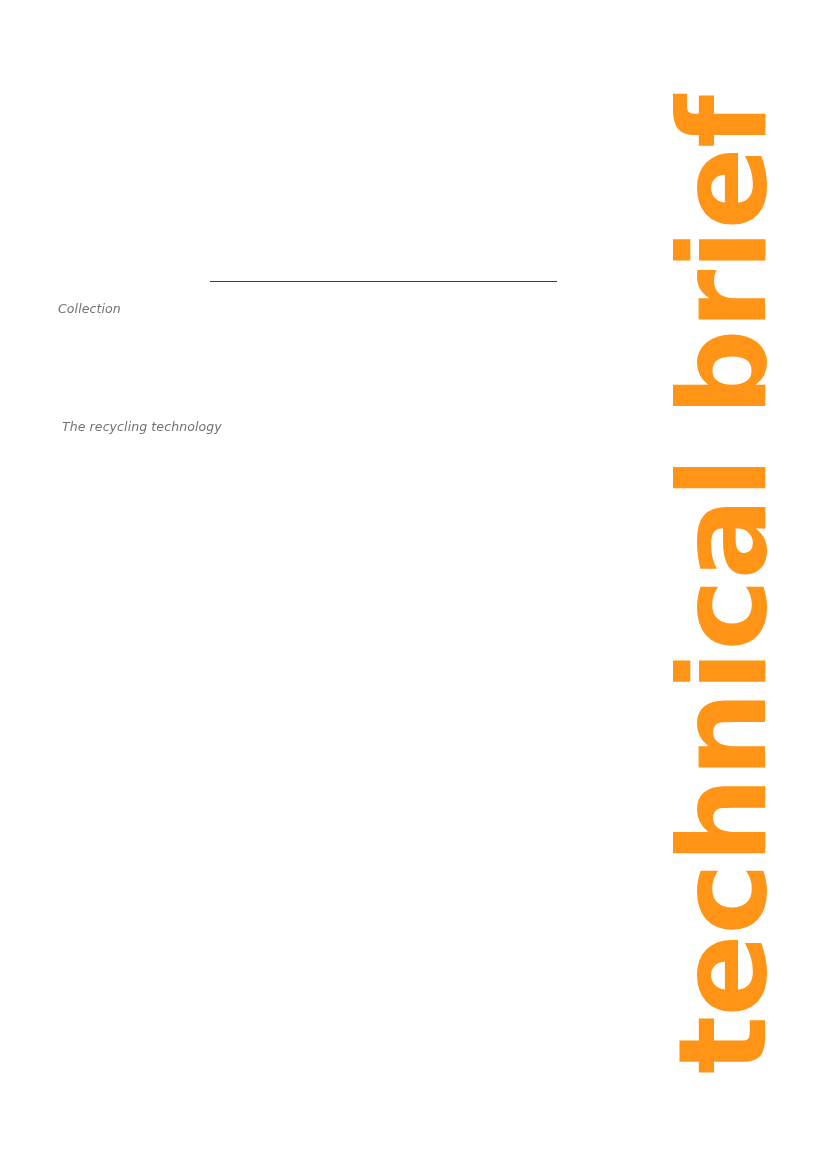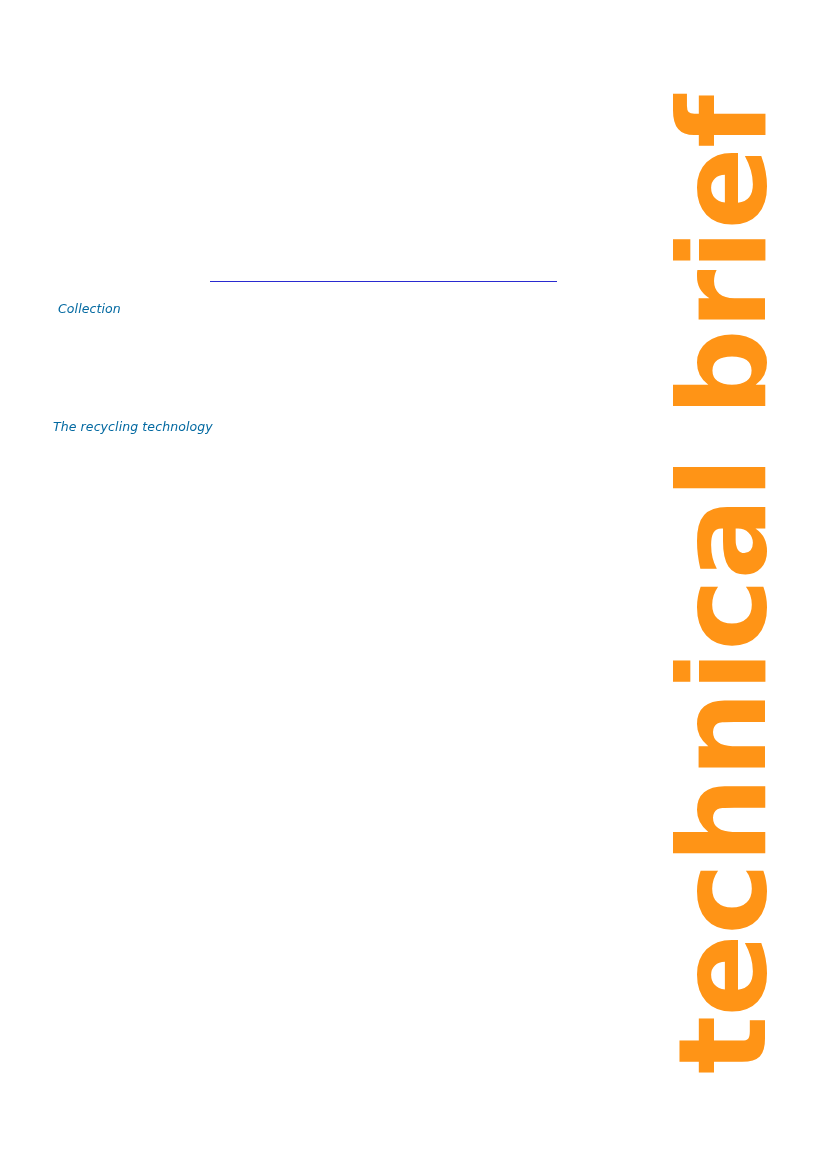--- a/index.html
+++ b/index.html
@@ -30,30 +30,30 @@
     height: 0;
     border-top: 1px solid #2a2ad0;
   }
 
   
   .caption {
     position: absolute;
     font-family: "DejaVu Sans", sans-serif;
     font-style: italic;
     font-size: 12.5px;
-    color: #0369a1;
+    color: #737373;
     letter-spacing: 0.1px;
     white-space: nowrap;
   }
   .caption-collection {
     left: 58px;
     top: 301px;
   }
   .caption-recycling {
-    left: 53px;
+    left: 62px;
     top: 419px;
   }
 
   
   .side-title-wrap {
     position: absolute;
     left: 620px;
     top: 0;
     width: 206px;
     height: 1169px;

